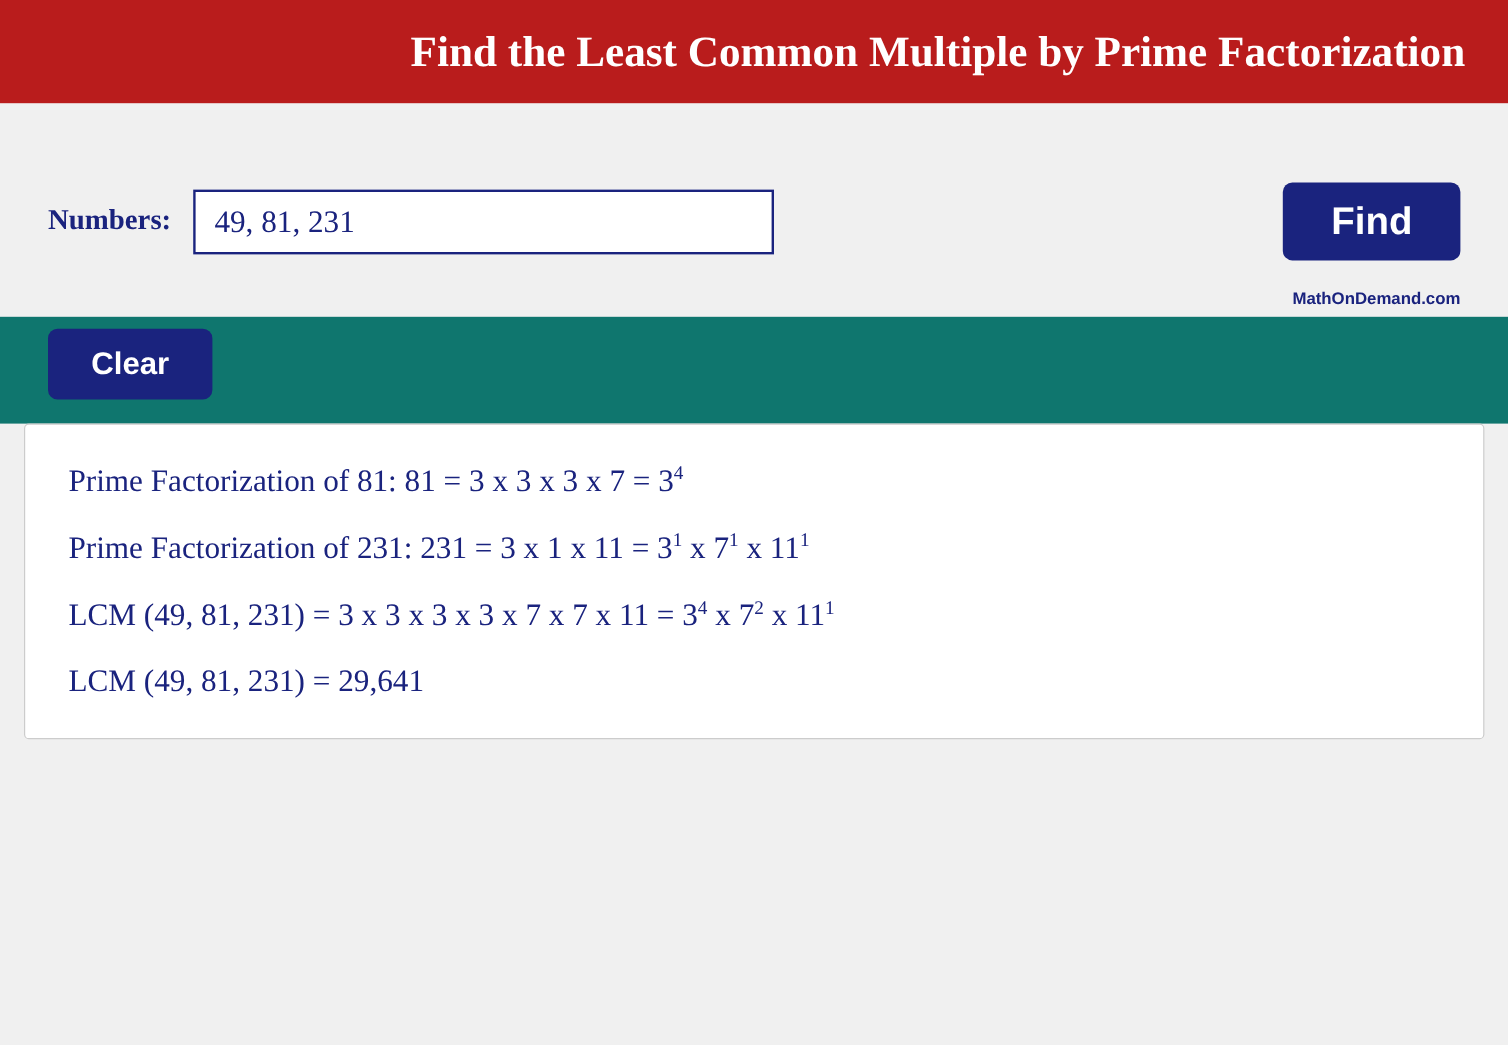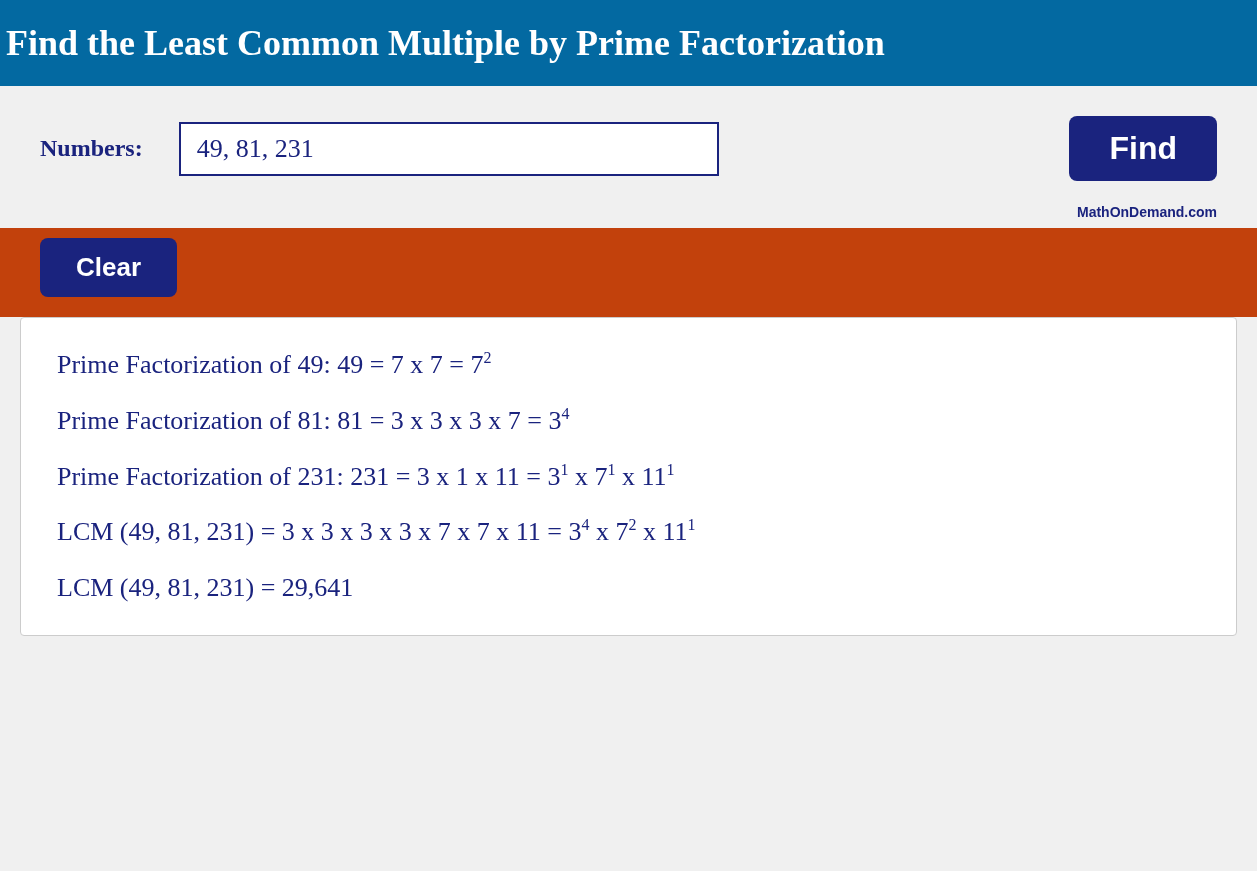--- a/index.html
+++ b/index.html
@@ -9,49 +9,50 @@
     }
 
     body {
       font-family: Georgia, 'Times New Roman', serif;
       background: #f0f0f0;
       width: 1257px;
       min-height: 871px;
     }
 
     .header {
-      background: #0369a1;
+      background: #b91c1c;
       color: white;
-      text-align: left;
-      padding: 22px 6px;
+      text-align: right;
+      padding: 22px 36px;
       font-size: 36px;
       font-weight: bold;
     }
 
     .input-section {
       background: #f0f0f0;
       padding: 30px 40px 15px 40px;
       display: flex;
       align-items: center;
-      gap: 36px;
+      gap: 18px;
+      margin-top: 36px;
     }
 
     .numbers-label {
       color: #1a237e;
       font-size: 24px;
       font-weight: bold;
       white-space: nowrap;
     }
 
     .numbers-input {
       border: 2px solid #1a237e;
       font-size: 26px;
       color: #1a237e;
       padding: 10px 16px;
-      width: 540px;
+      width: 484px;
       outline: none;
       font-family: Georgia, serif;
     }
 
     .find-button {
       background: #1a237e;
       color: white;
       font-size: 32px;
       font-weight: bold;
       border: none;
@@ -71,21 +72,21 @@
 
     .watermark {
       color: #1a237e;
       font-size: 14px;
       font-weight: bold;
       font-family: Arial, sans-serif;
     }
 
     .clear-row {
       padding: 10px 40px 20px 40px;
-      background: #c2410c;
+      background: #0f766e;
     }
 
     .clear-button {
       background: #1a237e;
       color: white;
       font-size: 26px;
       font-weight: bold;
       border: none;
       padding: 14px 36px;
       border-radius: 8px;
@@ -129,23 +130,20 @@
 <div class="watermark-row">
   <span class="watermark">MathOnDemand.com</span>
 </div>
 
 <div class="clear-row">
   <button class="clear-button">Clear</button>
 </div>
 
 <div class="results-section">
 
-  <div class="result-line">
-    <span>Prime Factorization of 49: 49 = 7 x 7 = 7</span><sup>2</sup>
-  </div>
 
   <div class="result-line">
     <span>Prime Factorization of 81: 81 = 3 x 3 x 3 x 7 = 3</span><sup>4</sup>
   </div>
 
   <div class="result-line">
     <span>Prime Factorization of 231: 231 = 3 x 1 x 11 = 3</span><sup>1</sup><span> x 7</span><sup>1</sup><span> x 11</span><sup>1</sup>
   </div>
 
   <div class="result-line">

